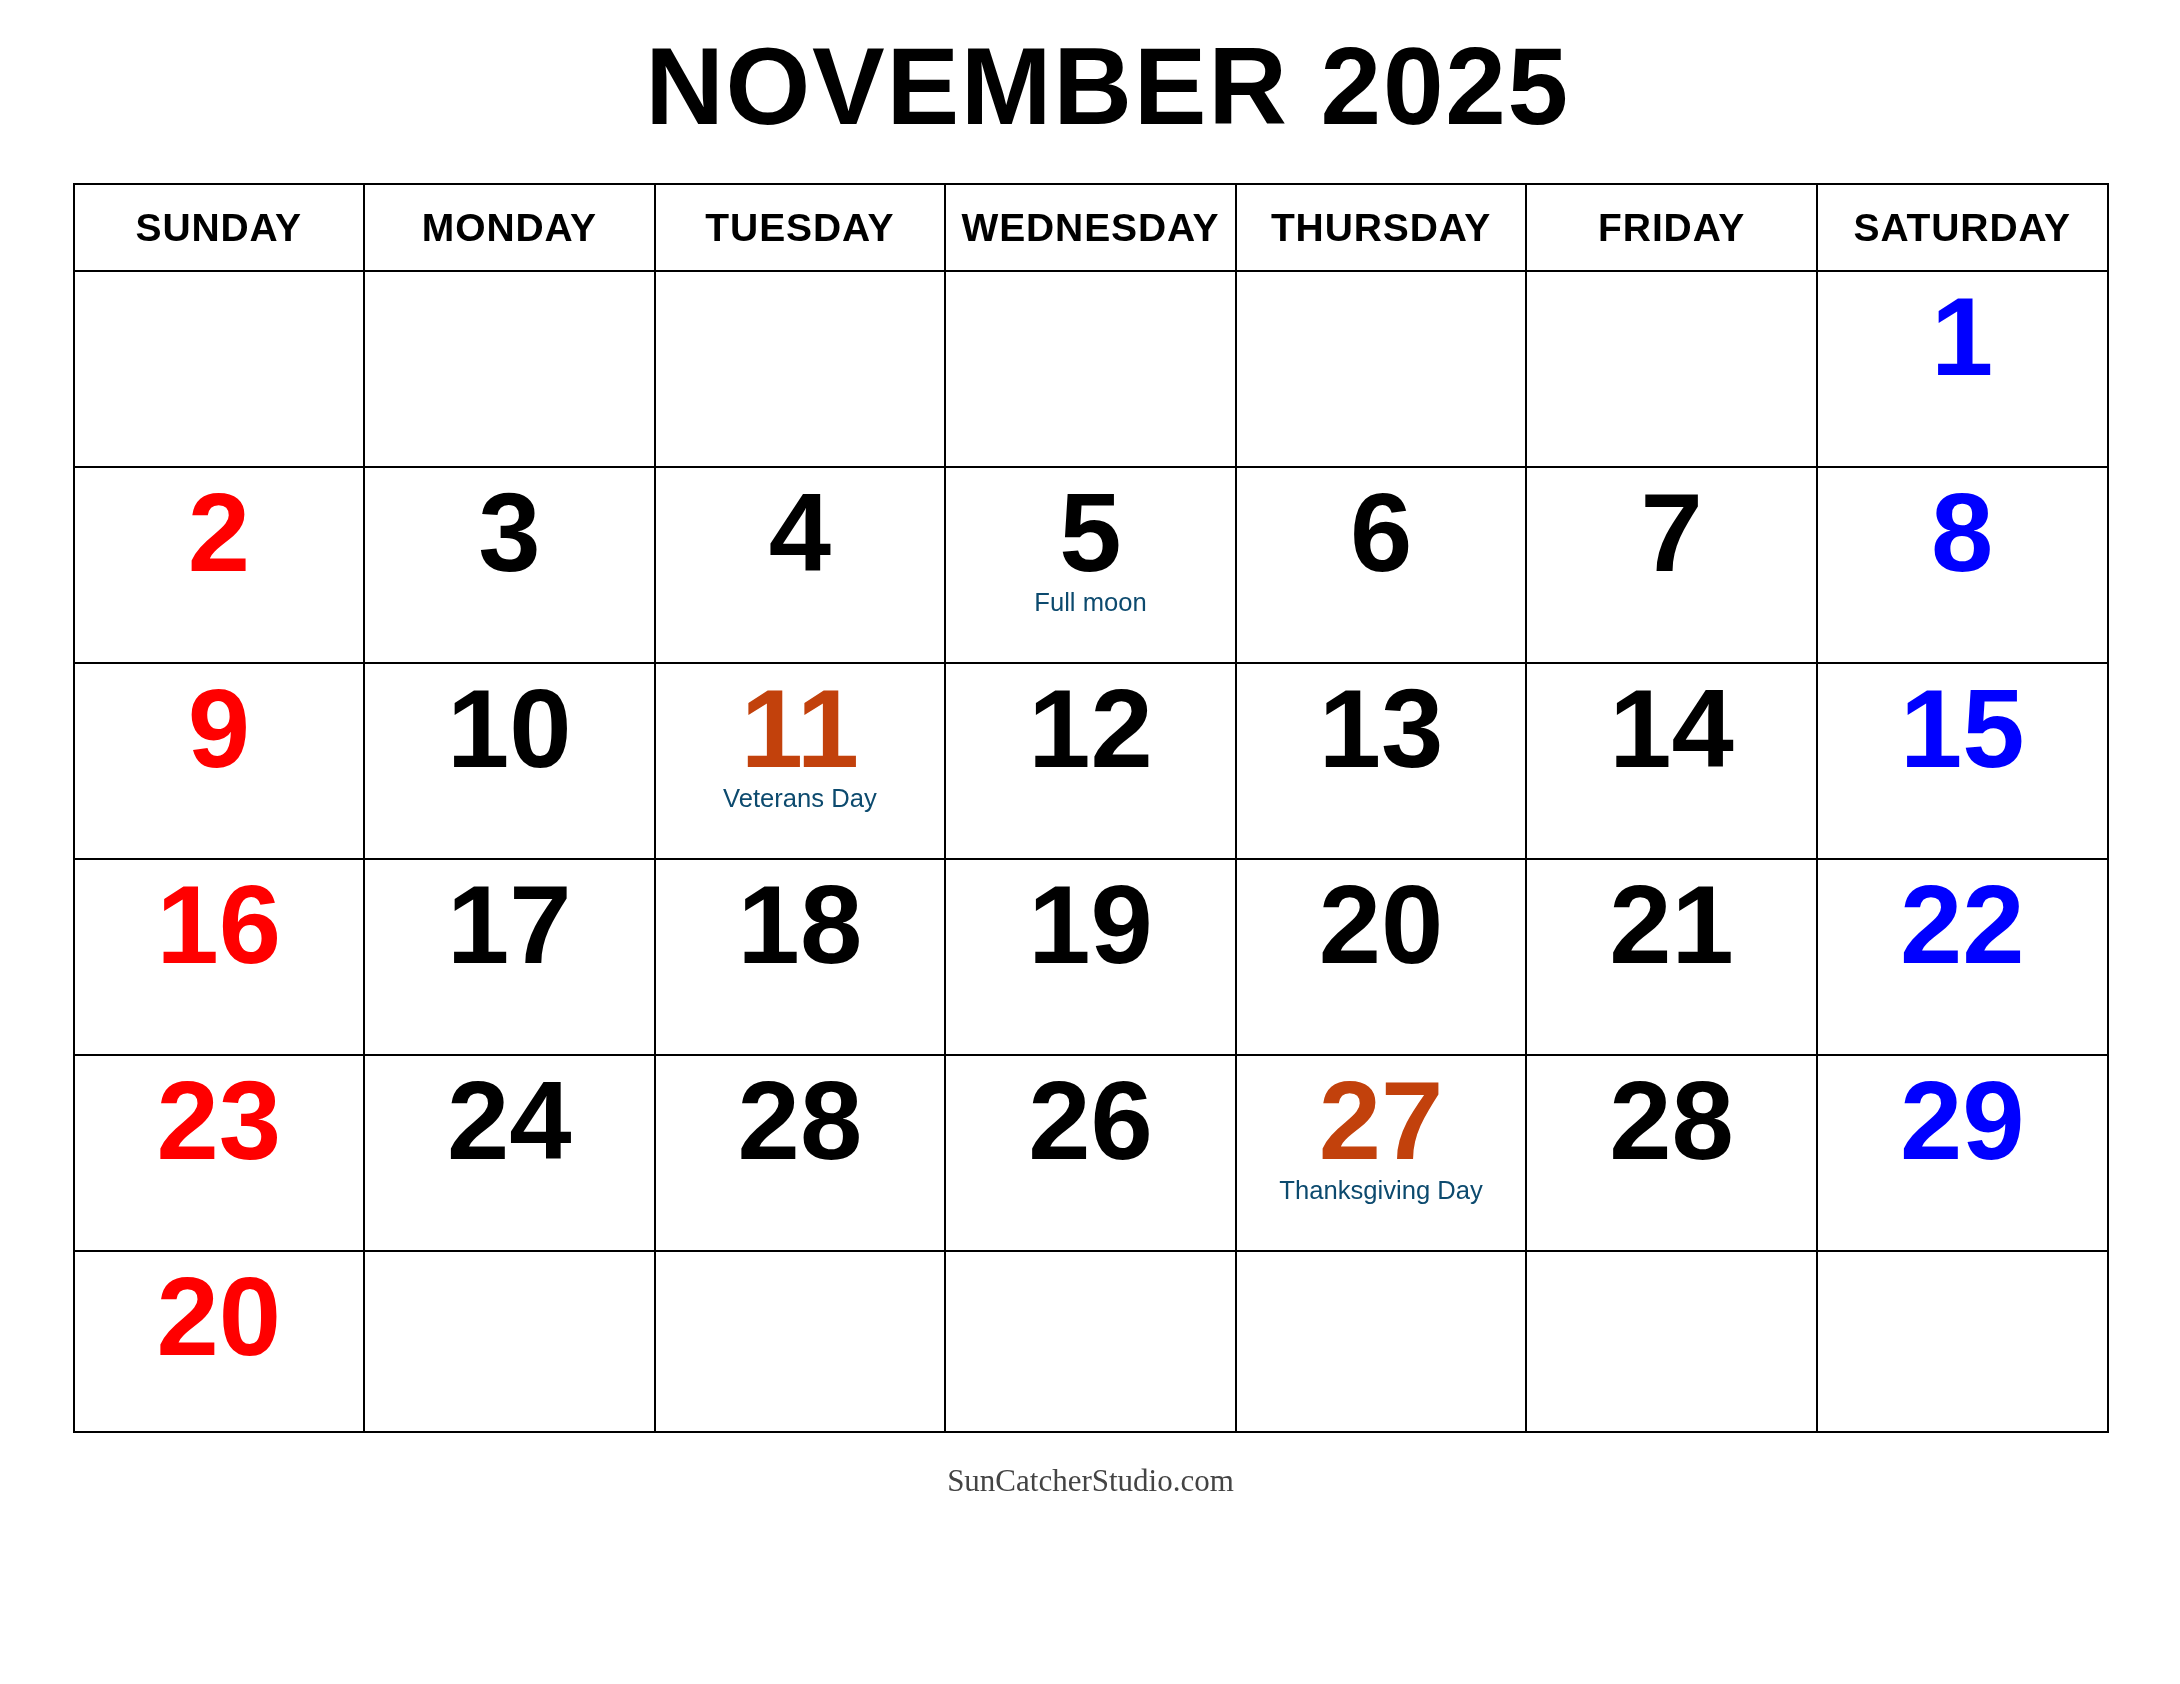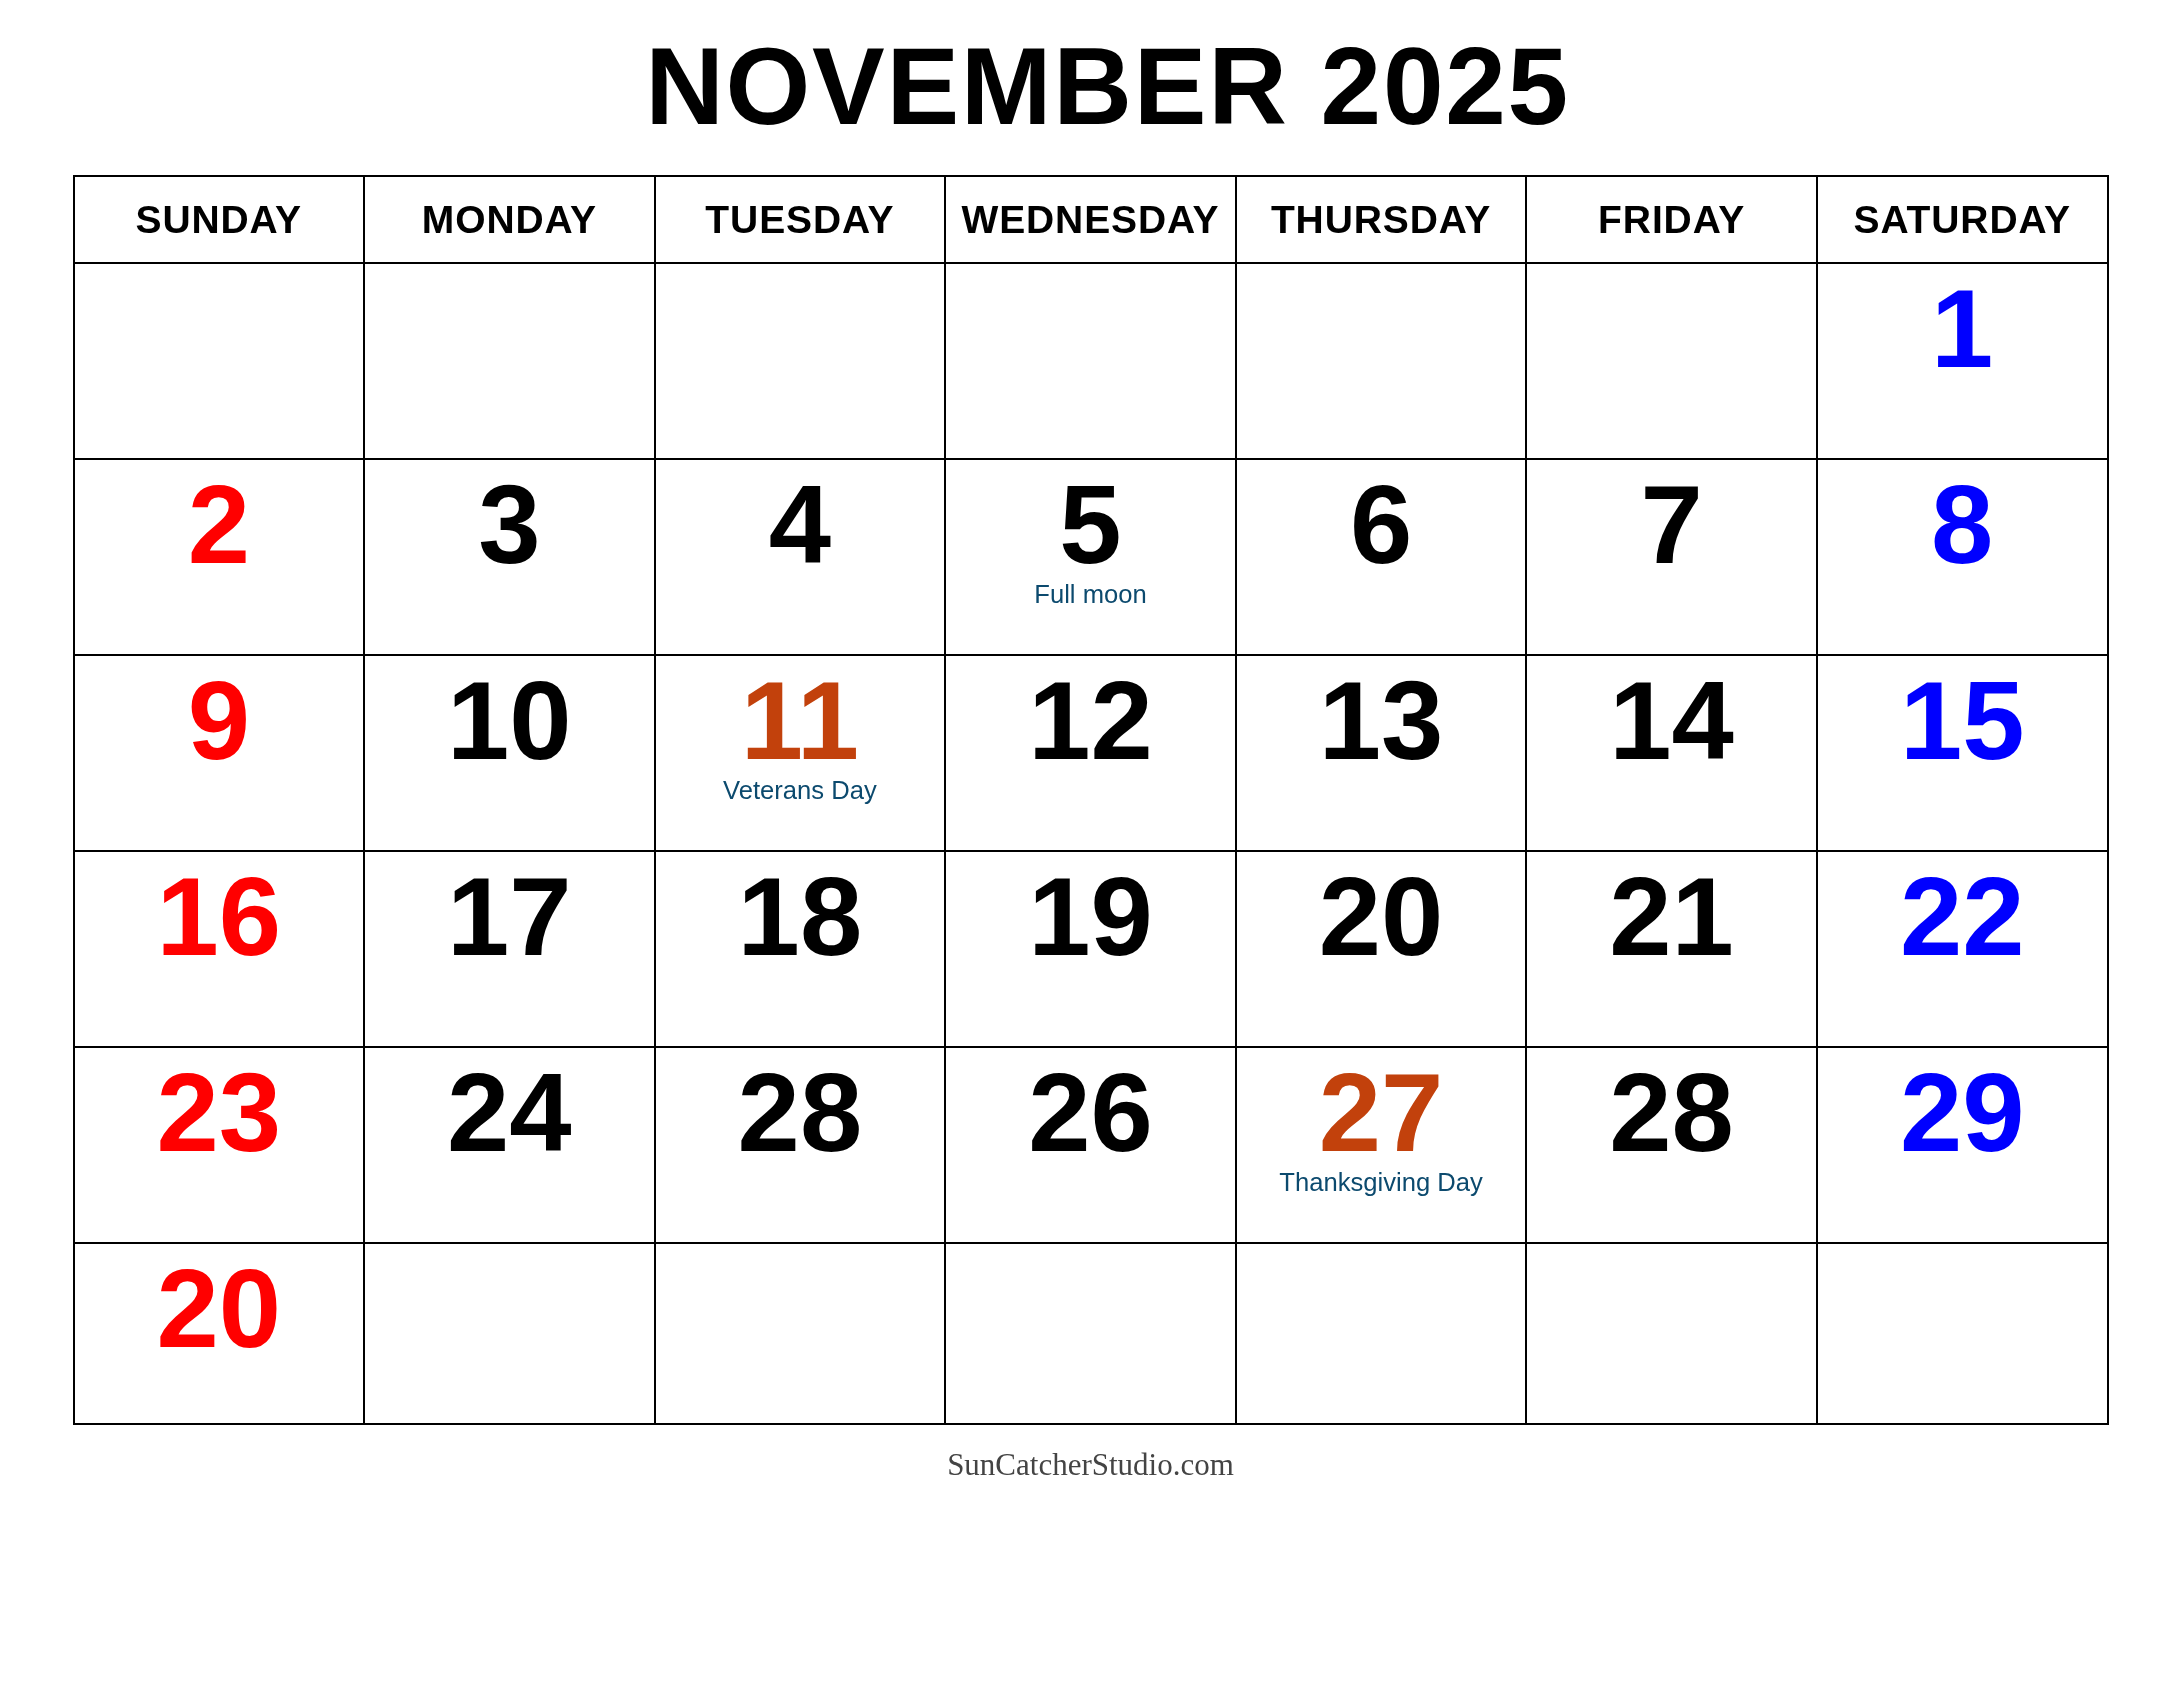--- a/index.html
+++ b/index.html
@@ -25,21 +25,21 @@
     font-size: 109px;
     font-weight: bold;
     letter-spacing: 1.7px;
     line-height: 1;
     padding-top: 32px;
     padding-bottom: 0;
     white-space: nowrap;
     padding-left: 34px;
   }
   .cal-wrap {
-    margin: 0 auto;
+    margin: 8px auto;
     width: 2036px;
     padding-top: 34px;
   }
   table.calendar {
     border-collapse: collapse;
     table-layout: fixed;
     width: 2036px;
     border: 2.6px solid #000;
   }
   table.calendar th,
@@ -88,21 +88,21 @@
     line-height: 1.05;
     text-align: center;
     color: #0c4a6e;
     margin-top: -5.1px;
   }
   .footer {
     text-align: center;
     font-family: "Liberation Serif", serif;
     font-size: 31px;
     color: #444444;
-    padding-top: 22px;
+    padding-top: 30px;
   }
 </style>
 </head>
 <body>
 
 <div class="page">
 
   <div class="cal-title">NOVEMBER 2025</div>
 
   <div class="cal-wrap">

